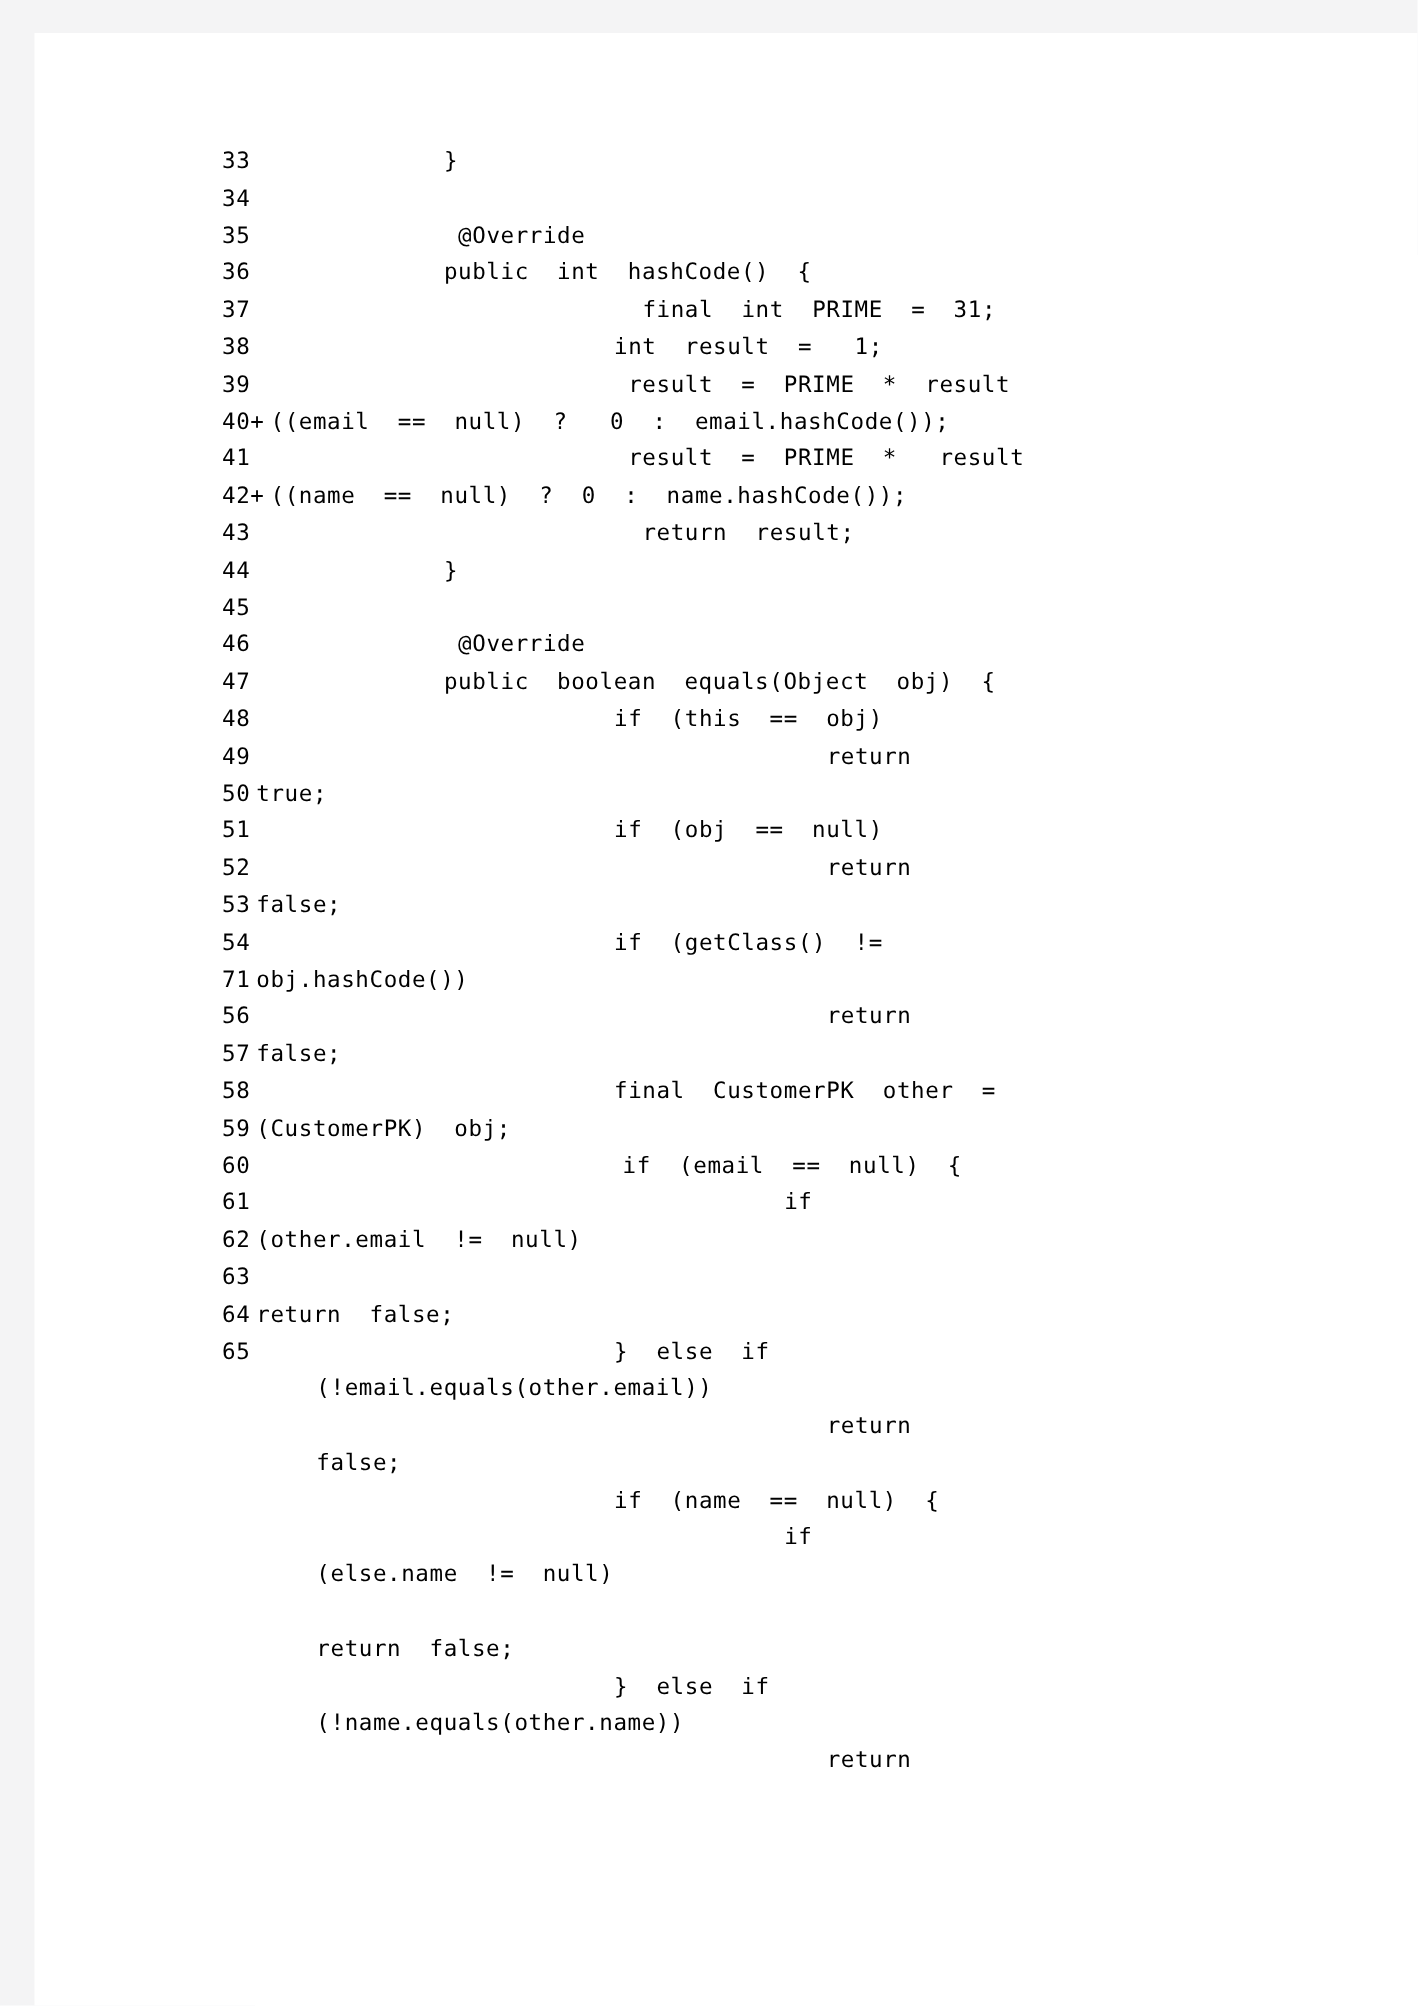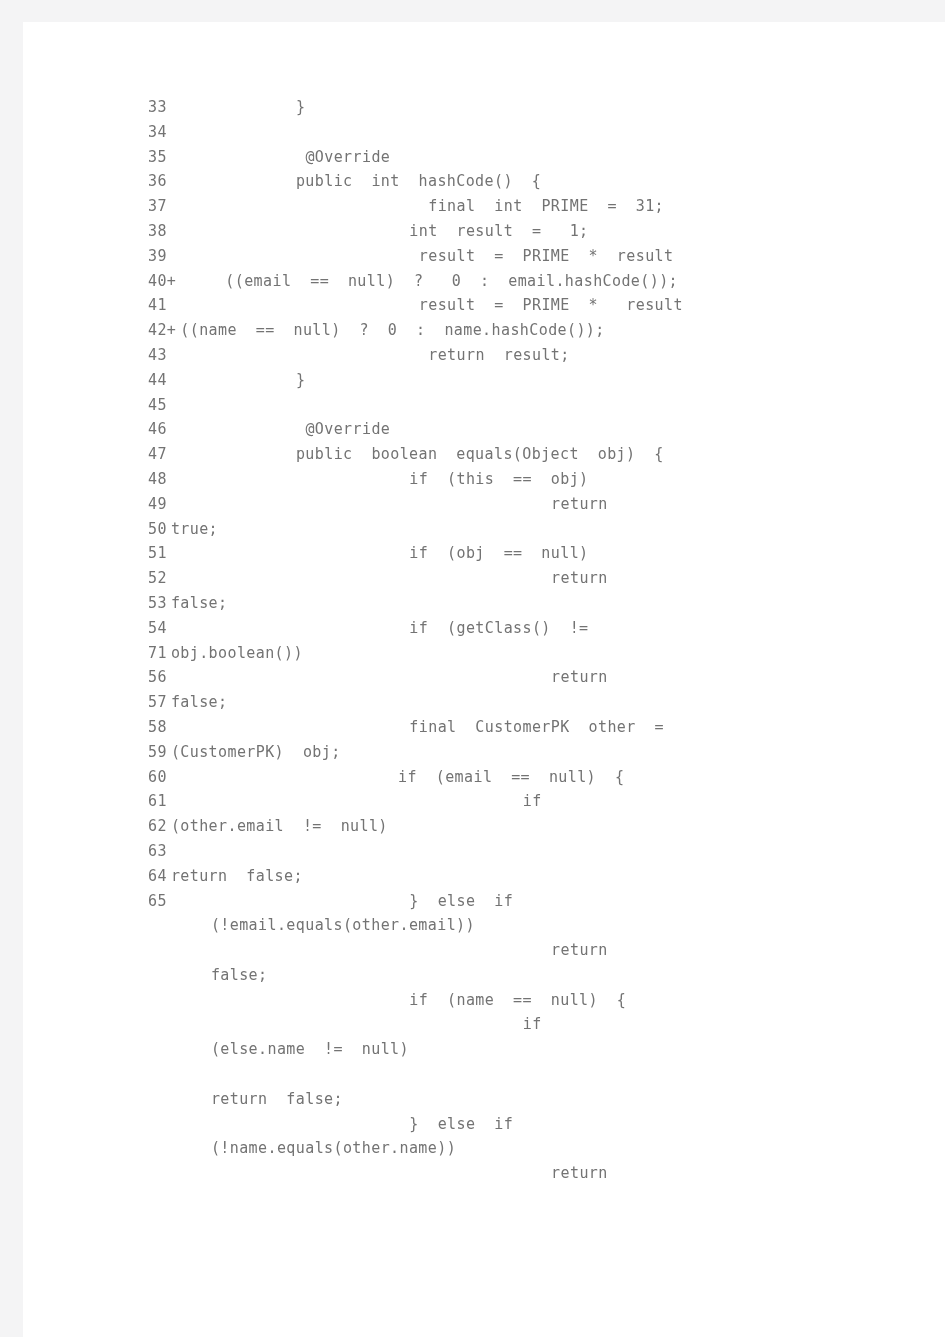--- a/index.html
+++ b/index.html
@@ -27,21 +27,21 @@
     top: 73px;
     width: 700px;
   }
   .code-line {
     position: relative;
     height: 24.8px;
     line-height: 24.8px;
     white-space: pre;
     font-family: "DejaVu Sans Mono", "Liberation Mono", monospace;
     font-size: 15px;
-    color: #737373;
+    color: #000000;
     letter-spacing: 0.4px;
   }
   .ln {
     position: absolute;
     left: 0;
     top: 0;
     white-space: pre;
   }
   .src {
     position: absolute;
@@ -59,41 +59,41 @@
 
 <div id="page">
   <div id="code-listing">
       <div class="code-line"><span class="ln">33</span><span class="src" style="left: 147.95px;">}</span></div>
       <div class="code-line"><span class="ln">34</span><span class="src" style="left: 44px;"></span></div>
       <div class="code-line"><span class="ln">35</span><span class="src" style="left: 157.4px;">@Override</span></div>
       <div class="code-line"><span class="ln">36</span><span class="src" style="left: 147.95px; text-align: center;">public  int  hashCode()  {</span></div>
       <div class="code-line"><span class="ln">37</span><span class="src" style="left: 280.25px;">final  int  PRIME  =  31;</span></div>
       <div class="code-line"><span class="ln">38</span><span class="src" style="left: 261.35px;">int  result  =   1;</span></div>
       <div class="code-line"><span class="ln">39</span><span class="src" style="left: 270.8px;">result  =  PRIME  *  result</span></div>
-      <div class="code-line"><span class="ln">40+</span><span class="cont" style="left: 32.33px; margin-left: 45px;">((email  ==  null)  ?   0  :  email.hashCode());</span></div>
+      <div class="code-line"><span class="ln">40+</span><span class="cont" style="left: 32.33px;">((email  ==  null)  ?   0  :  email.hashCode());</span></div>
       <div class="code-line"><span class="ln">41</span><span class="src" style="left: 270.8px;">result  =  PRIME  *   result</span></div>
       <div class="code-line"><span class="ln">42+</span><span class="cont" style="left: 32.33px;">((name  ==  null)  ?  0  :  name.hashCode());</span></div>
       <div class="code-line"><span class="ln">43</span><span class="src" style="left: 280.25px;">return  result;</span></div>
       <div class="code-line"><span class="ln">44</span><span class="src" style="left: 147.95px;">}</span></div>
       <div class="code-line"><span class="ln">45</span><span class="src" style="left: 44px;"></span></div>
       <div class="code-line"><span class="ln">46</span><span class="src" style="left: 157.4px;">@Override</span></div>
       <div class="code-line"><span class="ln">47</span><span class="src" style="left: 147.95px;">public  boolean  equals(Object  obj)  {</span></div>
       <div class="code-line"><span class="ln">48</span><span class="src" style="left: 261.35px;">if  (this  ==  obj)</span></div>
       <div class="code-line"><span class="ln">49</span><span class="src" style="left: 403.1px;">return</span></div>
       <div class="code-line"><span class="ln">50</span><span class="cont" style="left: 22.88px;">true;</span></div>
       <div class="code-line"><span class="ln">51</span><span class="src" style="left: 261.35px;">if  (obj  ==  null)</span></div>
       <div class="code-line"><span class="ln">52</span><span class="src" style="left: 403.1px;">return</span></div>
       <div class="code-line"><span class="ln">53</span><span class="cont" style="left: 22.88px;">false;</span></div>
       <div class="code-line"><span class="ln">54</span><span class="src" style="left: 261.35px;">if  (getClass()  !=</span></div>
-      <div class="code-line"><span class="ln">71</span><span class="cont" style="left: 22.88px;">obj.boolean())</span></div>
+      <div class="code-line"><span class="ln">71</span><span class="cont" style="left: 22.88px;">obj.hashCode())</span></div>
       <div class="code-line"><span class="ln">56</span><span class="src" style="left: 403.1px;">return</span></div>
       <div class="code-line"><span class="ln">57</span><span class="cont" style="left: 22.88px;">false;</span></div>
       <div class="code-line"><span class="ln">58</span><span class="src" style="left: 261.35px;">final  CustomerPK  other  =</span></div>
       <div class="code-line"><span class="ln">59</span><span class="cont" style="left: 22.88px; text-align: center;">(CustomerPK)  obj;</span></div>
-      <div class="code-line"><span class="ln">60</span><span class="src" style="left: 250px;">if  (email  ==  null)  {</span></div>
+      <div class="code-line"><span class="ln">60</span><span class="src" style="left: 267px;">if  (email  ==  null)  {</span></div>
       <div class="code-line"><span class="ln">61</span><span class="src" style="left: 374.75px;">if</span></div>
       <div class="code-line"><span class="ln">62</span><span class="cont" style="left: 22.88px;">(other.email  !=  null)</span></div>
       <div class="code-line"><span class="ln">63</span><span class="src" style="left: 44px;"></span></div>
       <div class="code-line"><span class="ln">64</span><span class="cont" style="left: 22.88px;">return  false;</span></div>
       <div class="code-line"><span class="ln">65</span><span class="src" style="left: 261.35px;">}  else  if</span></div>
       <div class="code-line"><span class="ln"></span><span class="src" style="left: 62.9px;">(!email.equals(other.email))</span></div>
       <div class="code-line"><span class="ln"></span><span class="src" style="left: 403.1px;">return</span></div>
       <div class="code-line"><span class="ln"></span><span class="src" style="left: 62.9px;">false;</span></div>
       <div class="code-line"><span class="ln"></span><span class="src" style="left: 261.35px;">if  (name  ==  null)  {</span></div>
       <div class="code-line"><span class="ln"></span><span class="src" style="left: 374.75px;">if</span></div>

